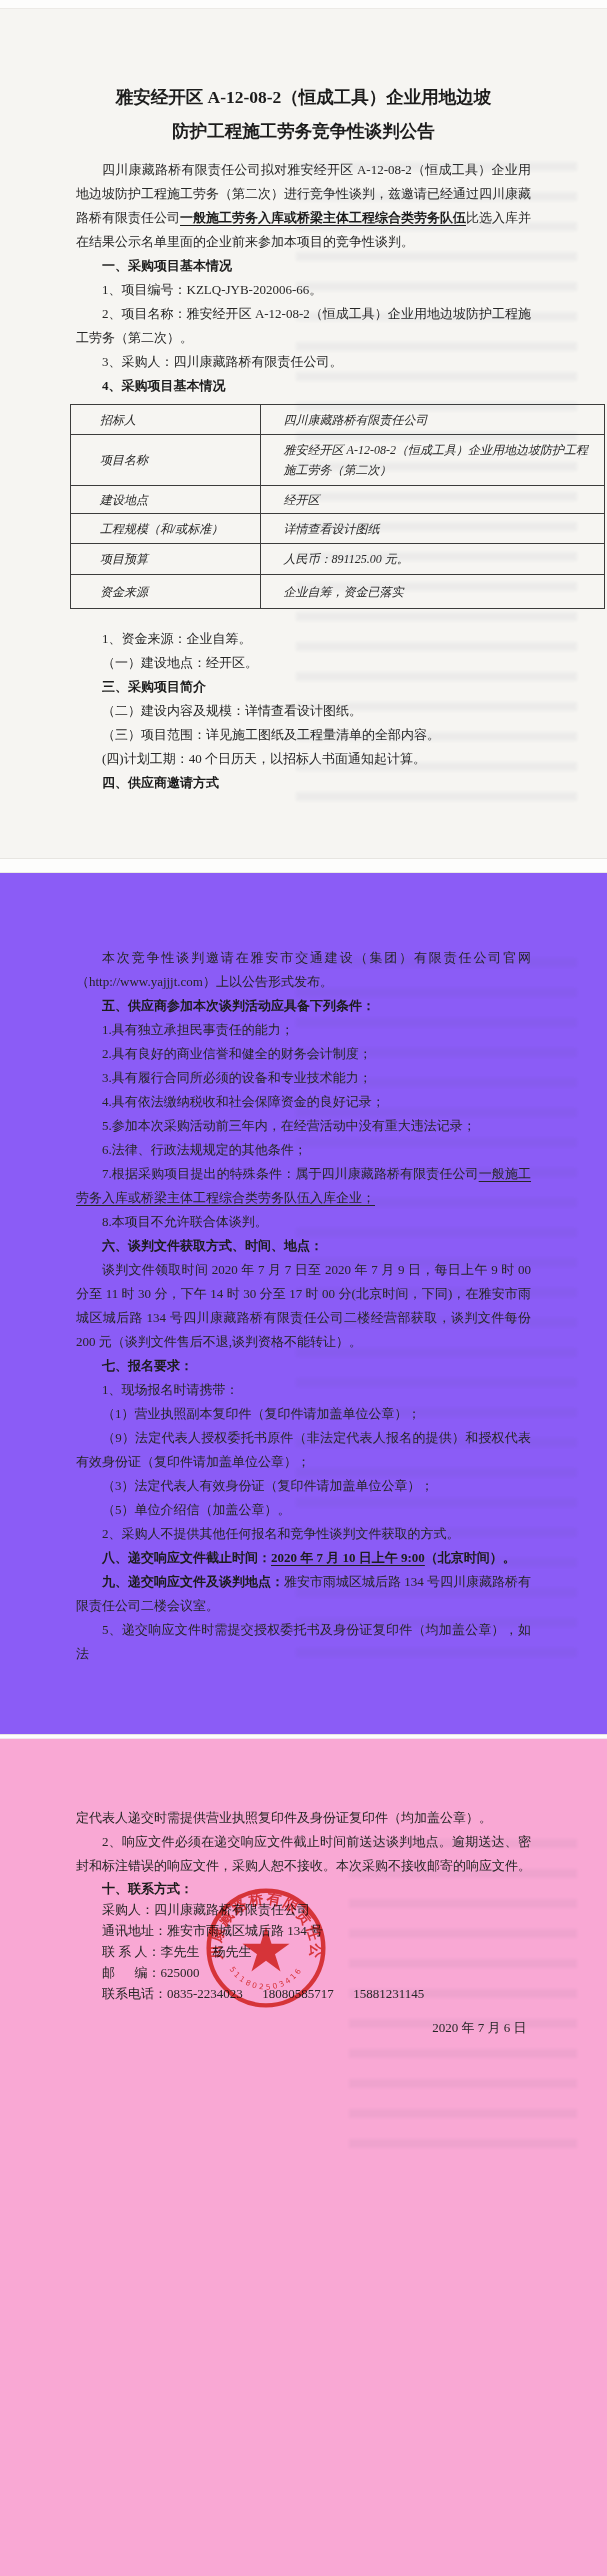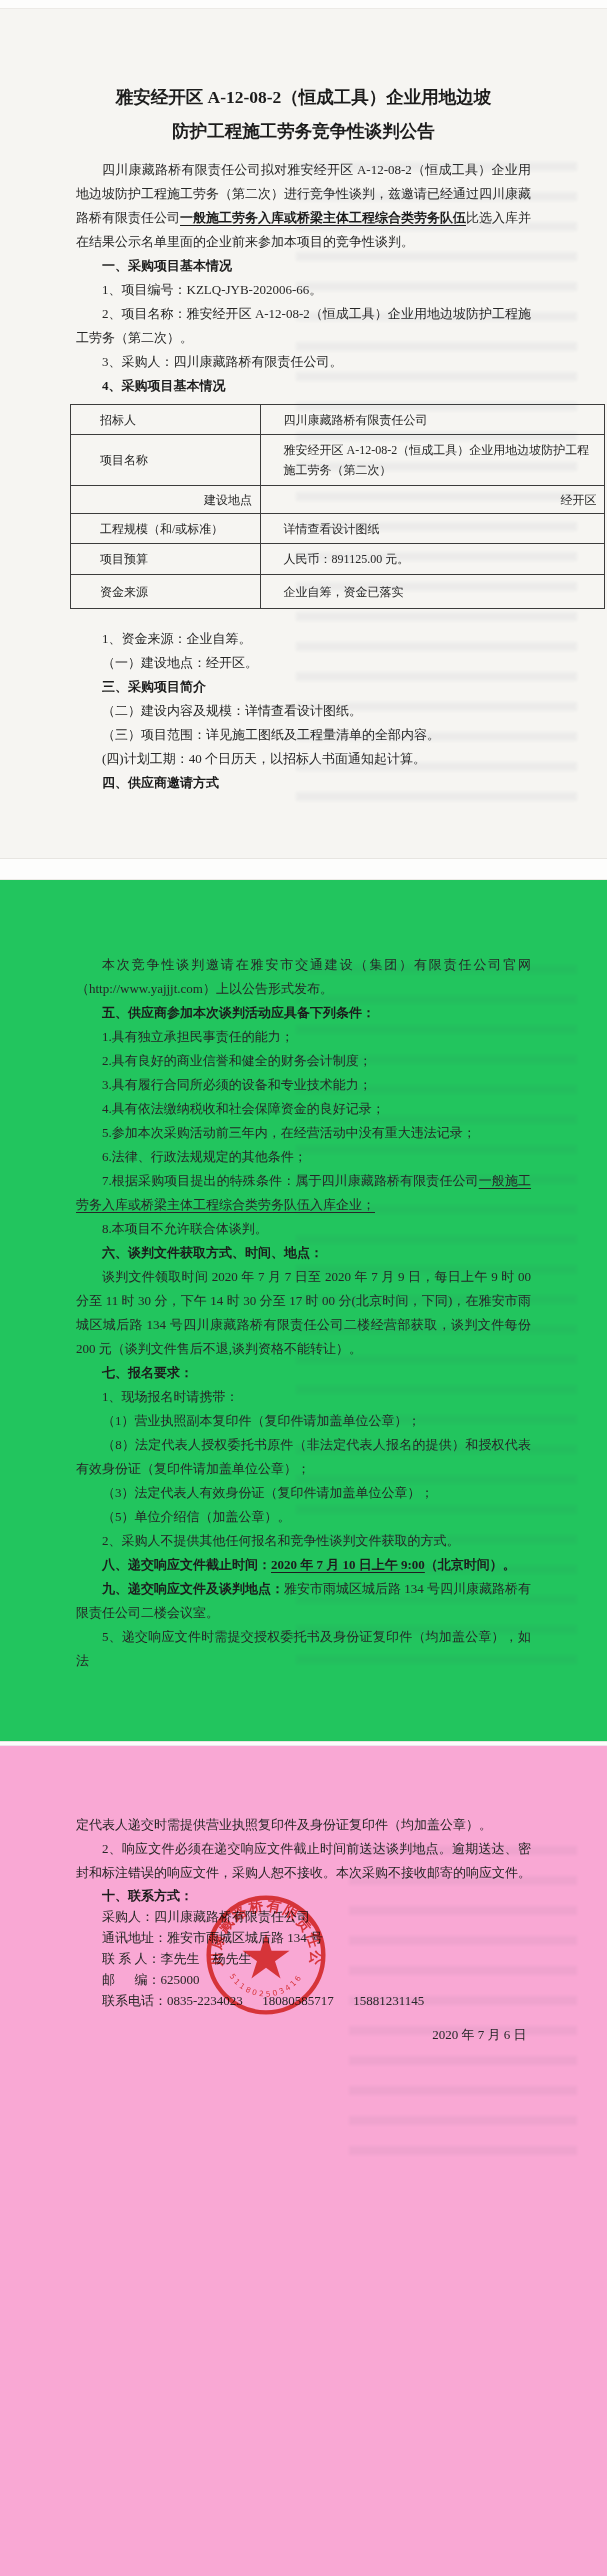--- a/index.html
+++ b/index.html
@@ -10,21 +10,21 @@
     color:#262626;
   }
   .doc{width:607px;}
   .page{
     position:relative;
     width:607px;
     overflow:hidden;
     box-sizing:border-box;
   }
   .page1{height:851px;background:#f6f5f2;margin-top:7.6px;padding:71px 76px 0 76px;}
-  .page2{height:863px;background:#22c55e;margin-top:20px;padding:73px 76px 0 76px;}
+  .page2{height:863px;background:#8b5cf6;margin-top:13px;padding:73px 76px 0 76px;}
   .page3{height:848px;background:#f9a8d4;margin-top:3px;padding:67px 76px 0 76px;}
   .page1,.page2{border-top:0.8px solid #eceae6;border-bottom:0.8px solid #e7e5e1;}
   .page3{border-top:0.8px solid #efe8ee;}
 
   .title{
     text-align:center;
     font-weight:bold;
     font-size:17.5px;
     line-height:34px;
     color:#1c1c1c;
@@ -40,32 +40,33 @@
   .bold{font-weight:bold;color:#1c1c1c;}
   .u{text-decoration:underline;text-underline-offset:3px;}
   .pre{white-space:pre-wrap;}
 
   table.info{
     border-collapse:collapse;
     table-layout:fixed;
     width:465px;
     margin:6px 0 18px -6px;
     font-size:12px;
+    font-style:italic;
   }
   table.info td{
     border:0.8px solid #3c3c3c;
     vertical-align:middle;
     line-height:20px;
     padding:3px 7.6px;
   }
   table.info td.lbl{width:152px;padding-left:29px;}
   table.info td.val{width:313px;padding-left:23px;}
   table.info tr:nth-child(1) td{height:23px;}
   table.info tr:nth-child(2) td{height:44px;}
-  table.info tr:nth-child(3) td{height:21px;text-align:right;}
+  table.info tr:nth-child(3) td{height:21px;}
   table.info tr:nth-child(4) td{height:23px;margin-left:28px;}
   table.info tr:nth-child(5) td{height:24px;}
   table.info tr:nth-child(6) td{height:27px;}
 
   .contact-line{
     font-size:13px;
     line-height:21px;
     text-indent:2em;
     margin:0;
   }
@@ -176,21 +177,21 @@
 
     <p class="t indent"><span>7.根据采购项目提出的特殊条件：属于四川康藏路桥有限责任公司</span><span class="u">一般施工劳务入库或桥梁主体工程综合类劳务队伍入库企业；</span></p>
     <p class="t indent">8.本项目不允许联合体谈判。</p>
 
     <p class="t indent bold">六、谈判文件获取方式、时间、地点：</p>
     <p class="t indent">谈判文件领取时间 2020 年 7 月 7 日至 2020 年 7 月 9 日，每日上午 9 时 00 分至 11 时 30 分，下午 14 时 30 分至 17 时 00 分(北京时间，下同)，在雅安市雨城区城后路 134 号四川康藏路桥有限责任公司二楼经营部获取，谈判文件每份 200 元（谈判文件售后不退,谈判资格不能转让）。</p>
 
     <p class="t indent bold">七、报名要求：</p>
     <p class="t indent">1、现场报名时请携带：</p>
     <p class="t indent">（1）营业执照副本复印件（复印件请加盖单位公章）；</p>
-    <p class="t indent">（8）法定代表人授权委托书原件（非法定代表人报名的提供）和授权代表有效身份证（复印件请加盖单位公章）；</p>
+    <p class="t indent">（9）法定代表人授权委托书原件（非法定代表人报名的提供）和授权代表有效身份证（复印件请加盖单位公章）；</p>
     <p class="t indent">（3）法定代表人有效身份证（复印件请加盖单位公章）；</p>
     <p class="t indent">（5）单位介绍信（加盖公章）。</p>
     <p class="t indent">2、采购人不提供其他任何报名和竞争性谈判文件获取的方式。</p>
 
     <p class="t indent"><span class="bold">八、递交响应文件截止时间：</span><span class="bold u">2020 年 7 月 10 日上午 9:00</span><span class="bold">（北京时间）。</span></p>
 
     <p class="t indent"><span class="bold">九、递交响应文件及谈判地点：</span><span>雅安市雨城区城后路 134 号四川康藏路桥有限责任公司二楼会议室。</span></p>
 
     <p class="t indent">5、递交响应文件时需提交授权委托书及身份证复印件（均加盖公章），如法</p>
   </div>

